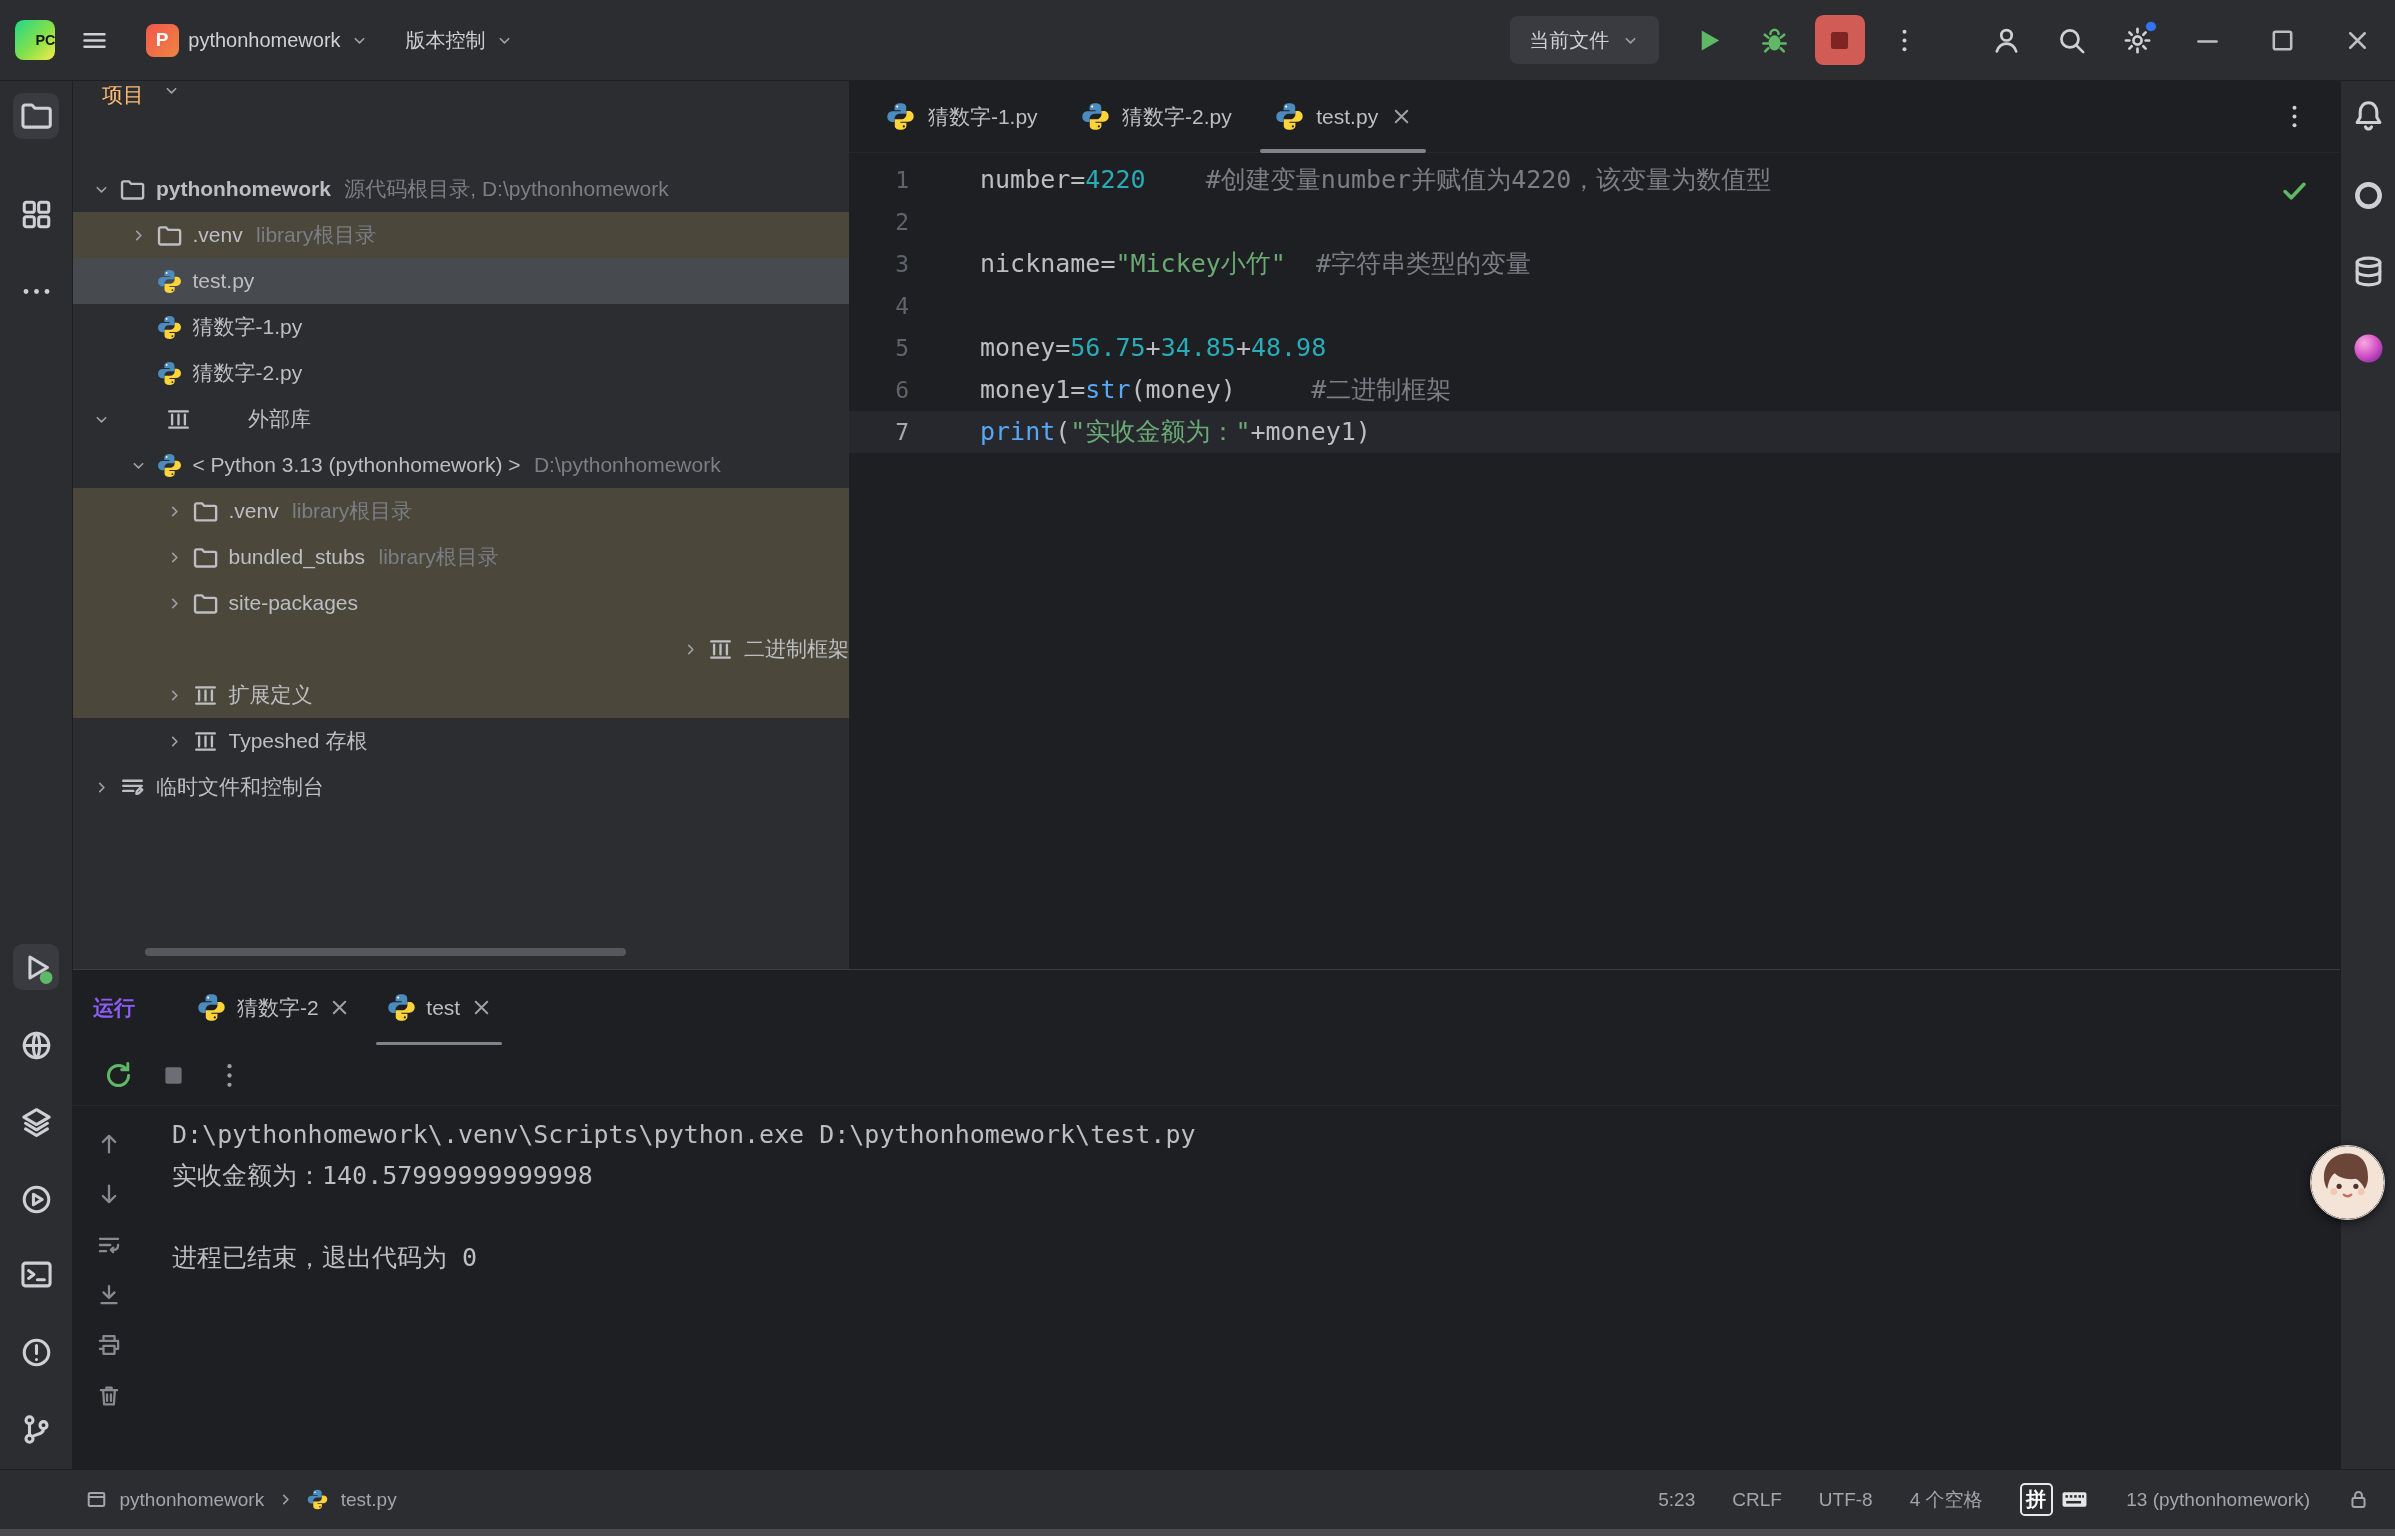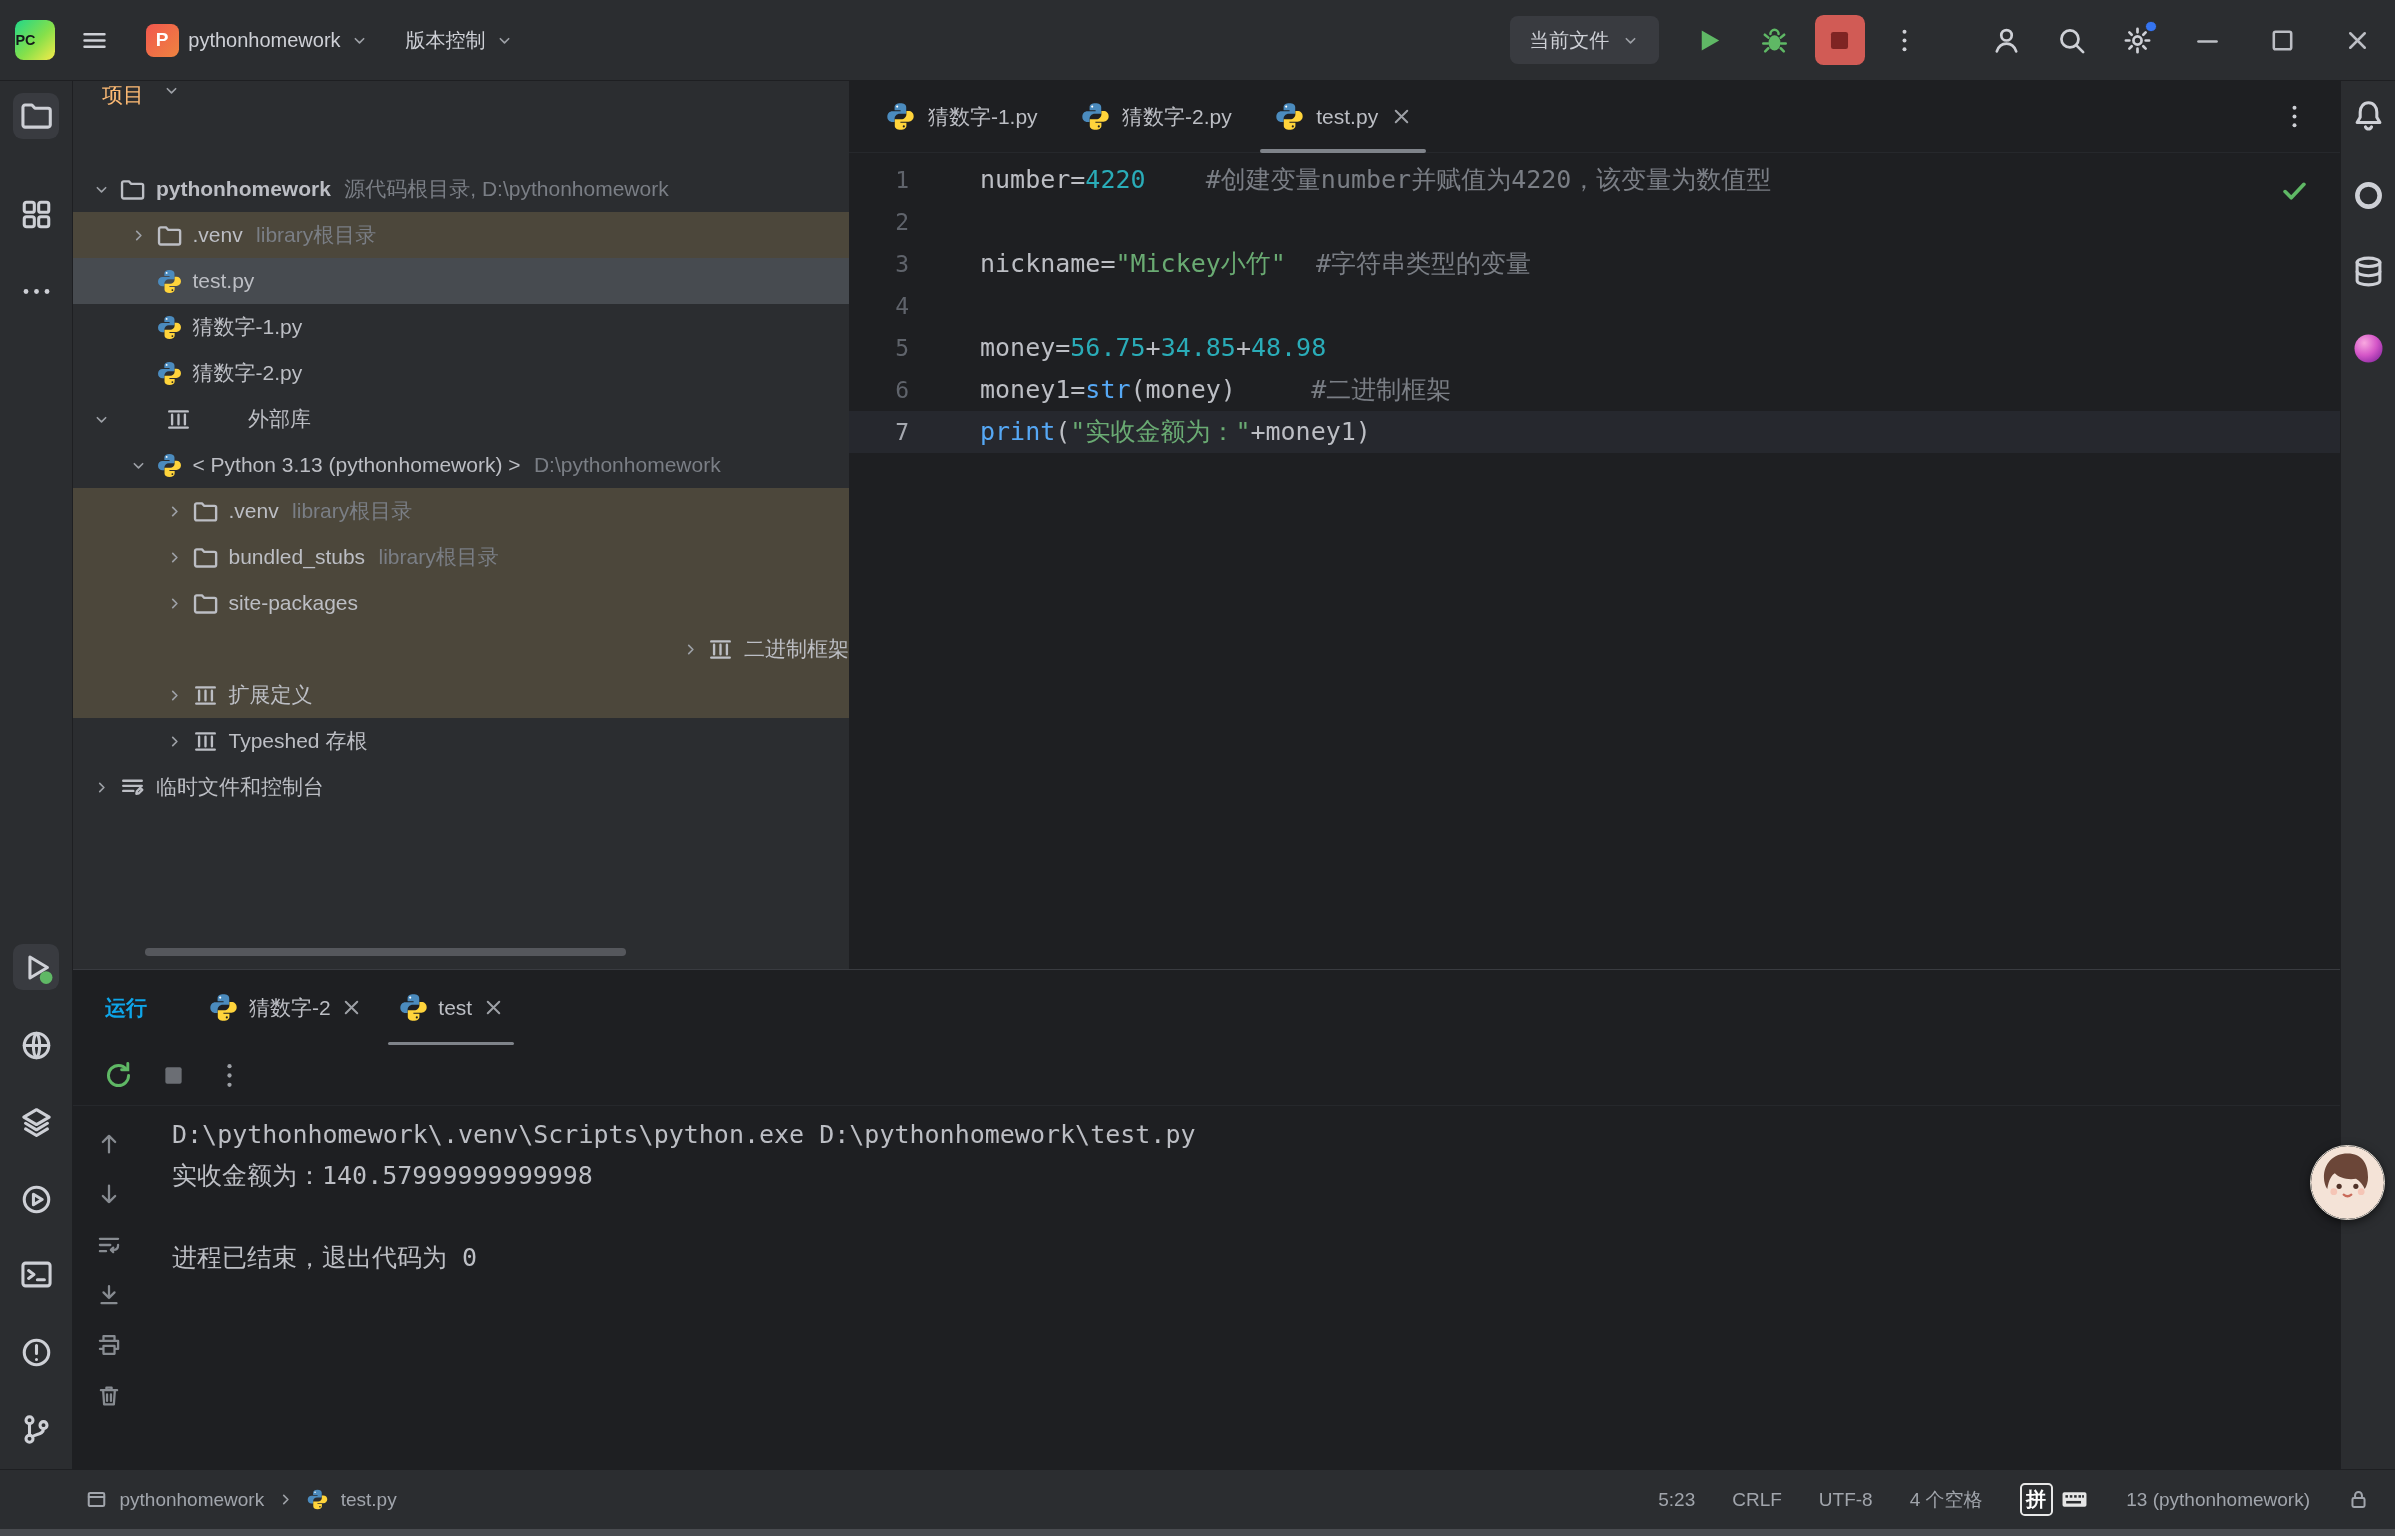--- a/index.html
+++ b/index.html
@@ -8,21 +8,21 @@
   .app{position:relative;width:100%;height:100%;display:flex;flex-direction:column}
 
   
   .icon{display:inline-flex;align-items:center;justify-content:center;flex:0 0 auto}
   .icon svg{width:100%;height:100%;display:block}
   .i16{width:19px;height:19px}.i20{width:23px;height:23px}.i24{width:29px;height:29px}
   .i26{width:31px;height:31px}.i34{width:35px;height:35px}
 
   
   .titlebar{flex:0 0 80px;background:#2B2D30;display:flex;align-items:center;border-bottom:1px solid #1E1F22;color:#CED0D6;font-size:20px}
-  .tb-logo{width:40px;height:40px;margin-left:15.4px;border-radius:8.6px;display:flex;align-items:center;justify-content:flex-start;
+  .tb-logo{width:40px;height:40px;margin-left:15.4px;border-radius:8.6px;display:flex;align-items:center;justify-content:flex-end;
     background:linear-gradient(135deg,#21D789 0%,#86E04A 55%,#F7EB4A 100%);color:#15181b;font-weight:700;font-size:14.4px}
   .tb-btn{display:flex;align-items:center;gap:9.6px;height:50px;padding:0 11.5px;border-radius:7.7px;margin-left:13.4px;cursor:pointer}
   .p-badge{width:33px;height:33px;border-radius:7.7px;background:linear-gradient(135deg,#F2574E,#EE8440);color:#fff;
     font-weight:700;font-size:19px;display:flex;align-items:center;justify-content:center}
   .chev{color:#9DA0A6}
   .tb-spacer{flex:1}
   .run-config{display:flex;align-items:center;gap:11.5px;height:48px;padding:0 19px;border-radius:7.7px;background:#393B40;margin-right:17.3px;cursor:pointer}
   .tb-ic{width:50px;height:50px;border-radius:8.6px;display:flex;align-items:center;justify-content:center;margin:0 7.7px;position:relative;cursor:pointer}
   .tb-ic.grp{margin-left:44px}
   .stop-active{background:#D15B55}
@@ -67,21 +67,21 @@
   .code-line.current{background:#26282E}
   .gutter{flex:0 0 60px;text-align:right;color:#5F636B;font-size:23px}
   .current .gutter{color:#A6A9B0}
   .code-text{margin-left:71px}
   .c-fg{color:#BCBEC4}.c-number{color:#2AACB8}.c-string{color:#6AAB73}.c-comment{color:#7A7E85}.c-builtin{color:#56A8F5}
   .inspect{position:absolute;top:23px;right:31px;width:29px;height:29px}
 
   
   .run-panel{flex:0 0 500px;background:#1E1F22;border-top:1px solid #393B40;display:flex;flex-direction:column}
   .run-header{flex:0 0 75px;display:flex;align-items:stretch}
-  .run-title{align-self:center;margin-left:32px;font-weight:700;color:#0ea5e9}
+  .run-title{align-self:center;margin-left:20px;font-weight:700;color:#8b5cf6}
   .run-tabs{display:flex;margin-left:44px}
   .rtab{display:flex;align-items:center;gap:9.6px;padding:0 17.3px;position:relative;cursor:pointer}
   .rtab.active::after{content:"";position:absolute;left:7.7px;right:7.7px;bottom:0;height:3.8px;background:#7F838A;border-radius:1.9px}
   .rtab .close{color:#9DA0A6}
   .run-toolbar{flex:0 0 61px;display:flex;align-items:center;gap:11.5px;padding-left:23px;border-bottom:1px solid #26282C}
   .rt-btn{width:44px;height:44px;border-radius:7.7px;display:flex;align-items:center;justify-content:center;color:#9DA0A6;cursor:pointer}
   .run-body{flex:1;display:flex;min-height:0}
   .run-gutter{flex:0 0 72px;display:flex;flex-direction:column;align-items:center;padding-top:19px;gap:13.4px}
   .rg-btn{width:37px;height:37px;display:flex;align-items:center;justify-content:center;color:#878B91;cursor:pointer}
   .rg-btn .icon{width:26px;height:26px}

